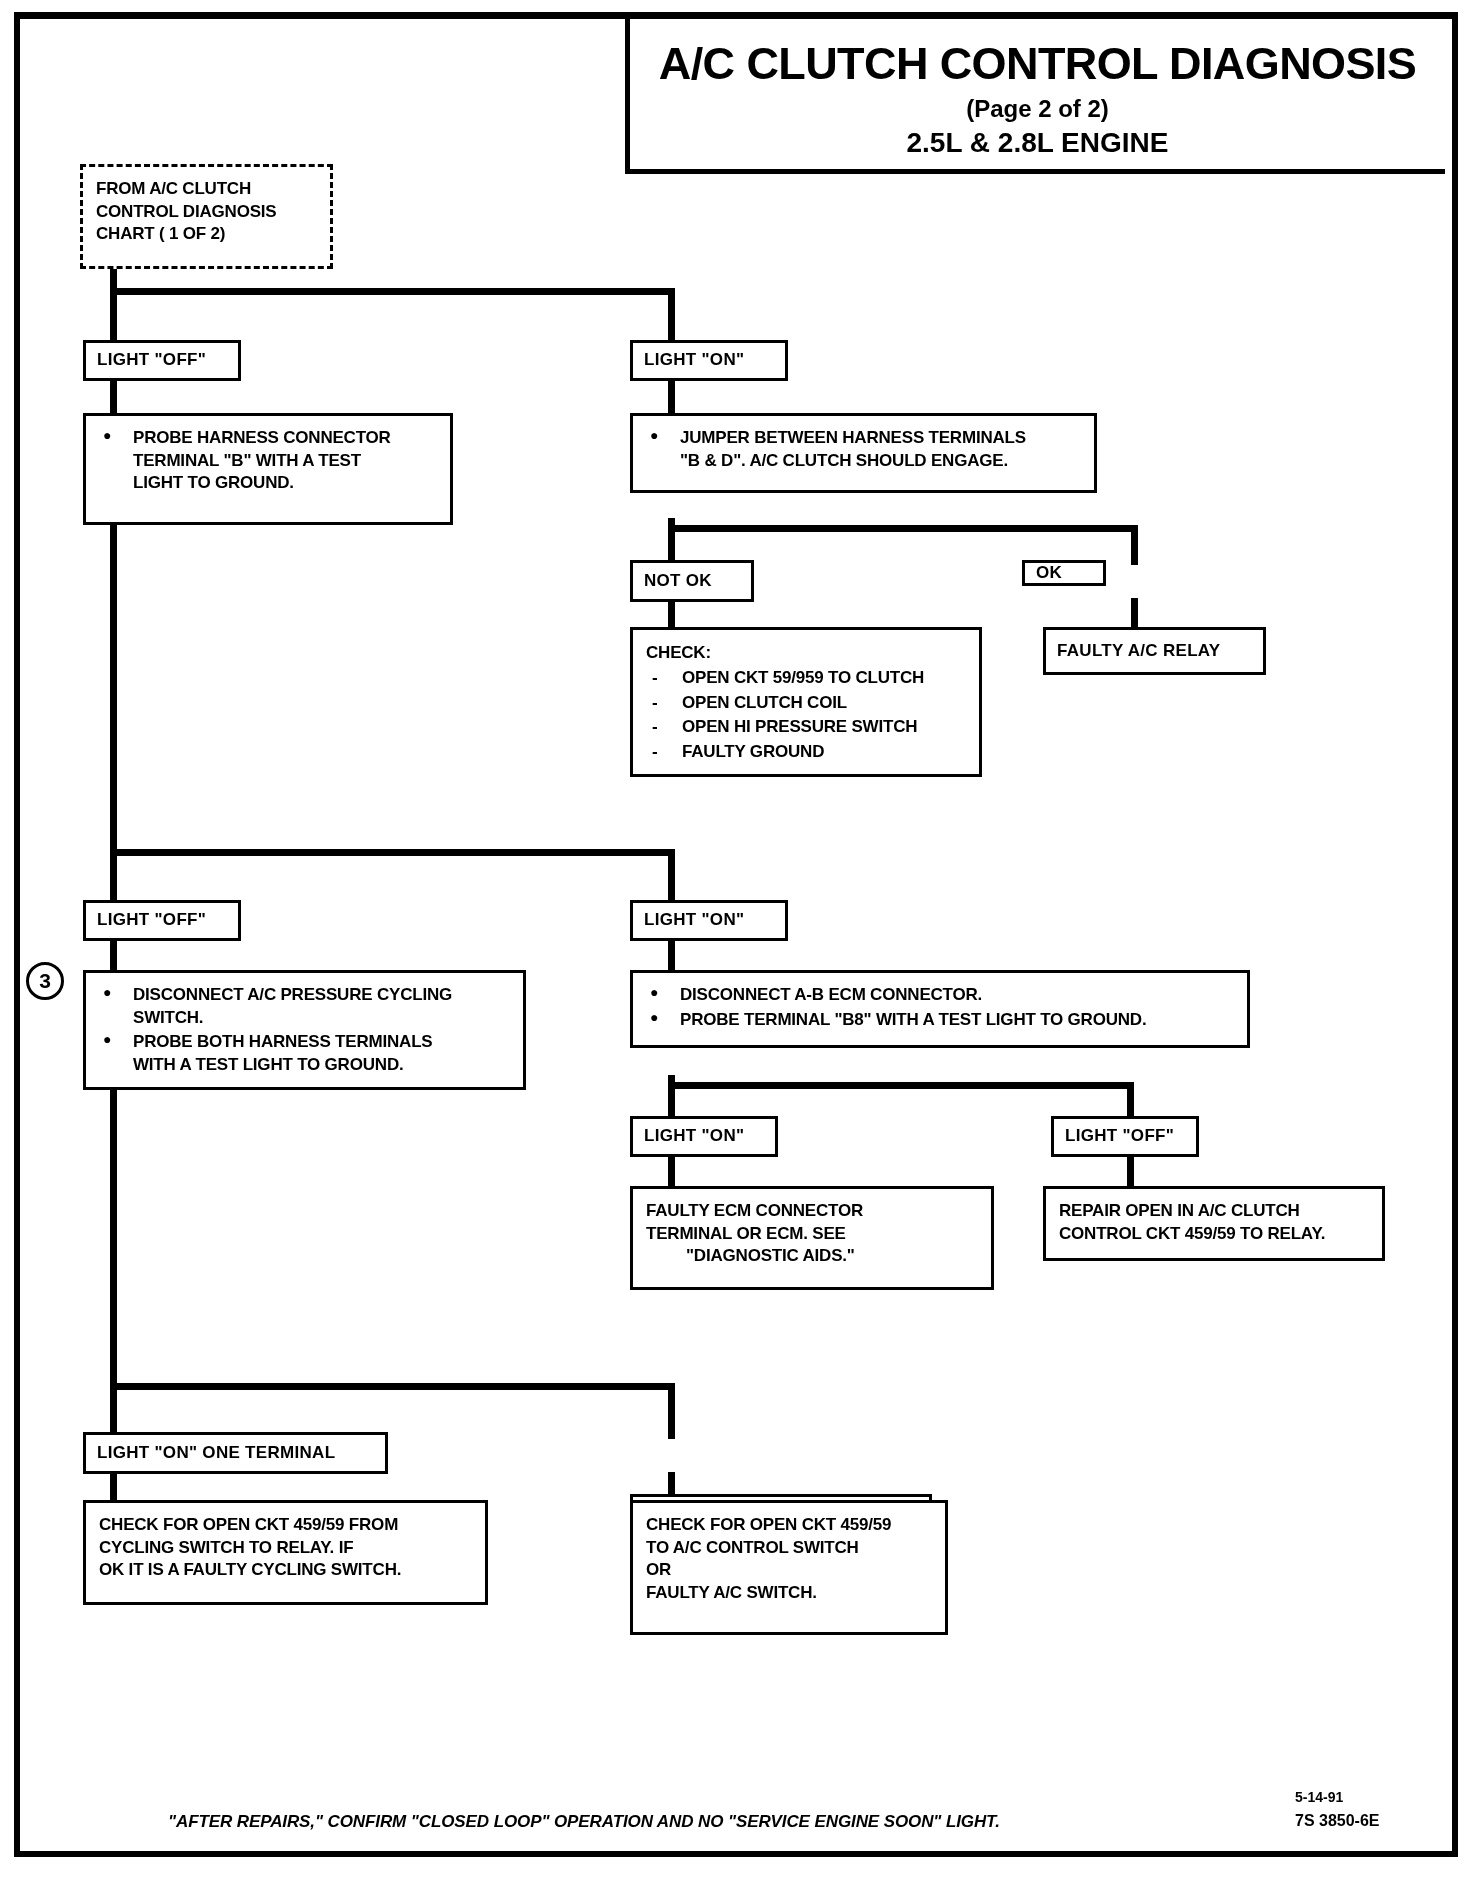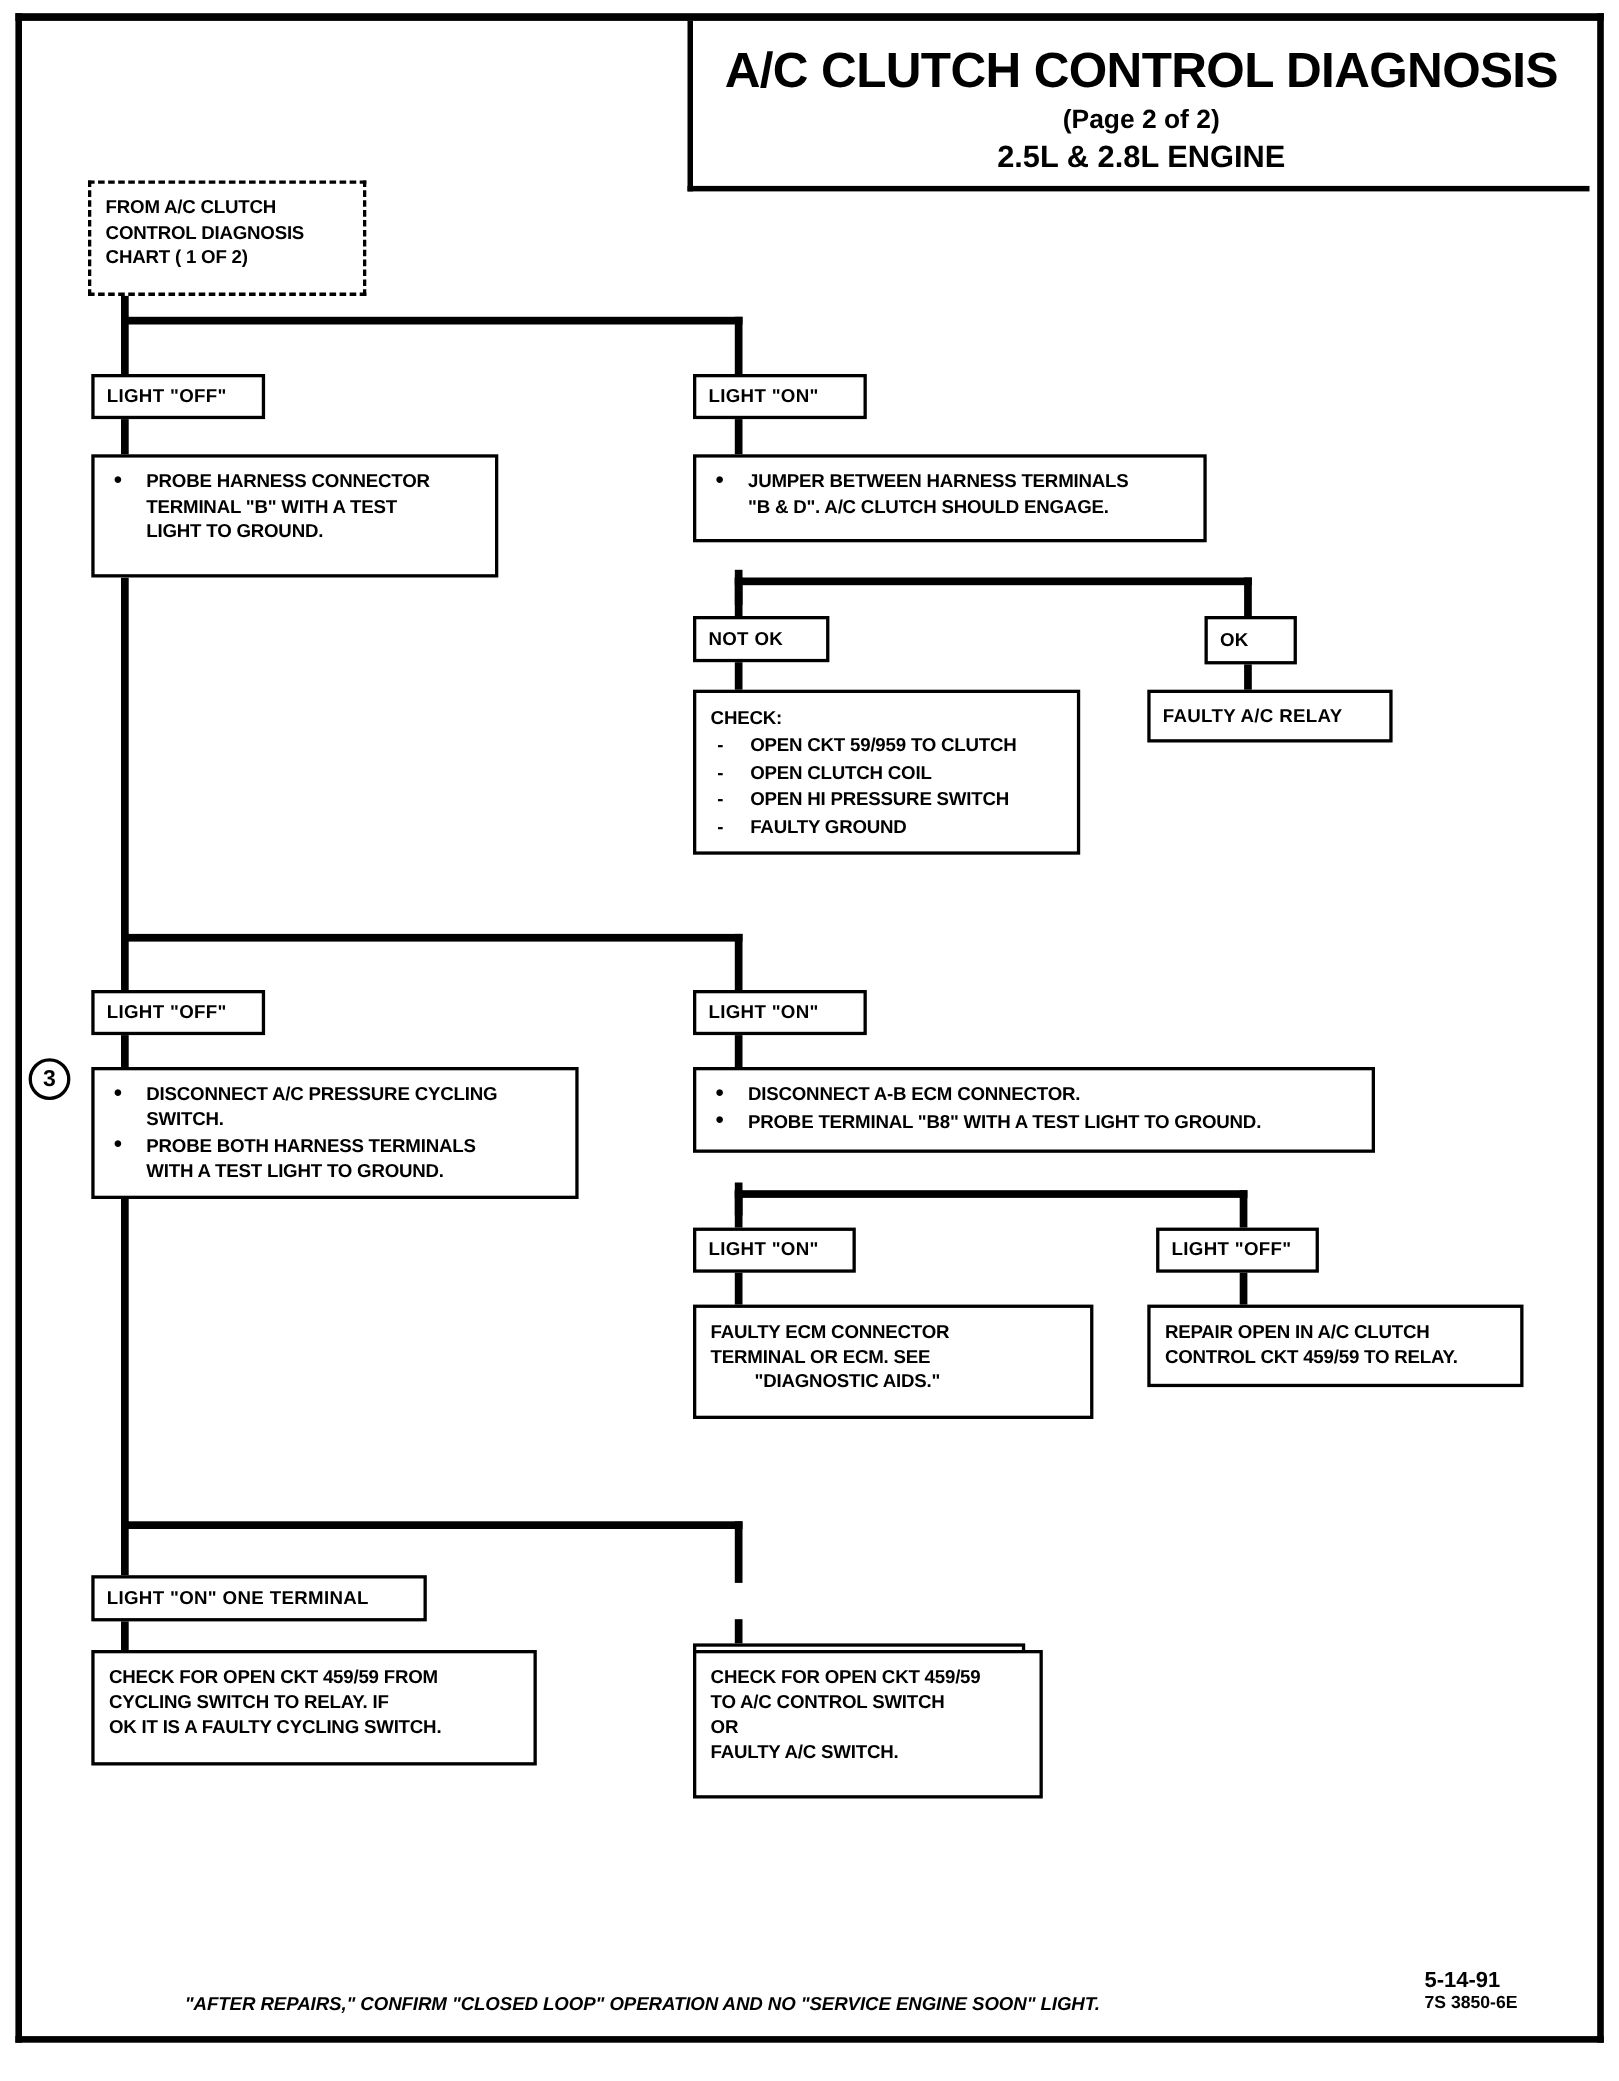--- a/index.html
+++ b/index.html
@@ -171,21 +171,21 @@
     font-size: 17px;
     font-weight: bold;
     font-style: italic;
     letter-spacing: -0.1px;
     white-space: nowrap;
   }
   .footer-date {
     position: absolute;
     left: 1295px;
     top: 1789px;
-    font-size: 20px;
+    font-size: 14px;
     font-weight: bold;
     white-space: nowrap;
   }
   .footer-partno {
     position: absolute;
     left: 1295px;
     top: 1812px;
     font-size: 16px;
     font-weight: bold;
     white-space: nowrap;
@@ -278,21 +278,21 @@
     <ul class="blist">
       <li>
         <span class="indent-line">JUMPER BETWEEN HARNESS TERMINALS</span>
         <span class="indent-line">"B &amp; D".  A/C CLUTCH SHOULD ENGAGE.</span>
       </li>
     </ul>
   </div>
 
   <div class="box label-box" style="left:630px; top:560px; width:124px; height:42px;">NOT OK</div>
 
-  <div class="box label-box" style="left:1095px; top:560px; width:84px; height:44px;">OK</div>
+  <div class="box label-box" style="left:1022px; top:560px; width:84px; height:26px;">OK</div>
 
   <div class="box text-box tight" style="left:630px; top:627px; width:352px; height:150px;">
     <div class="check-head">CHECK:</div>
     <ul class="dlist">
       <li>OPEN CKT 59/959 TO CLUTCH</li>
       <li>OPEN CLUTCH COIL</li>
       <li>OPEN HI PRESSURE SWITCH</li>
       <li>FAULTY GROUND</li>
     </ul>
   </div>

